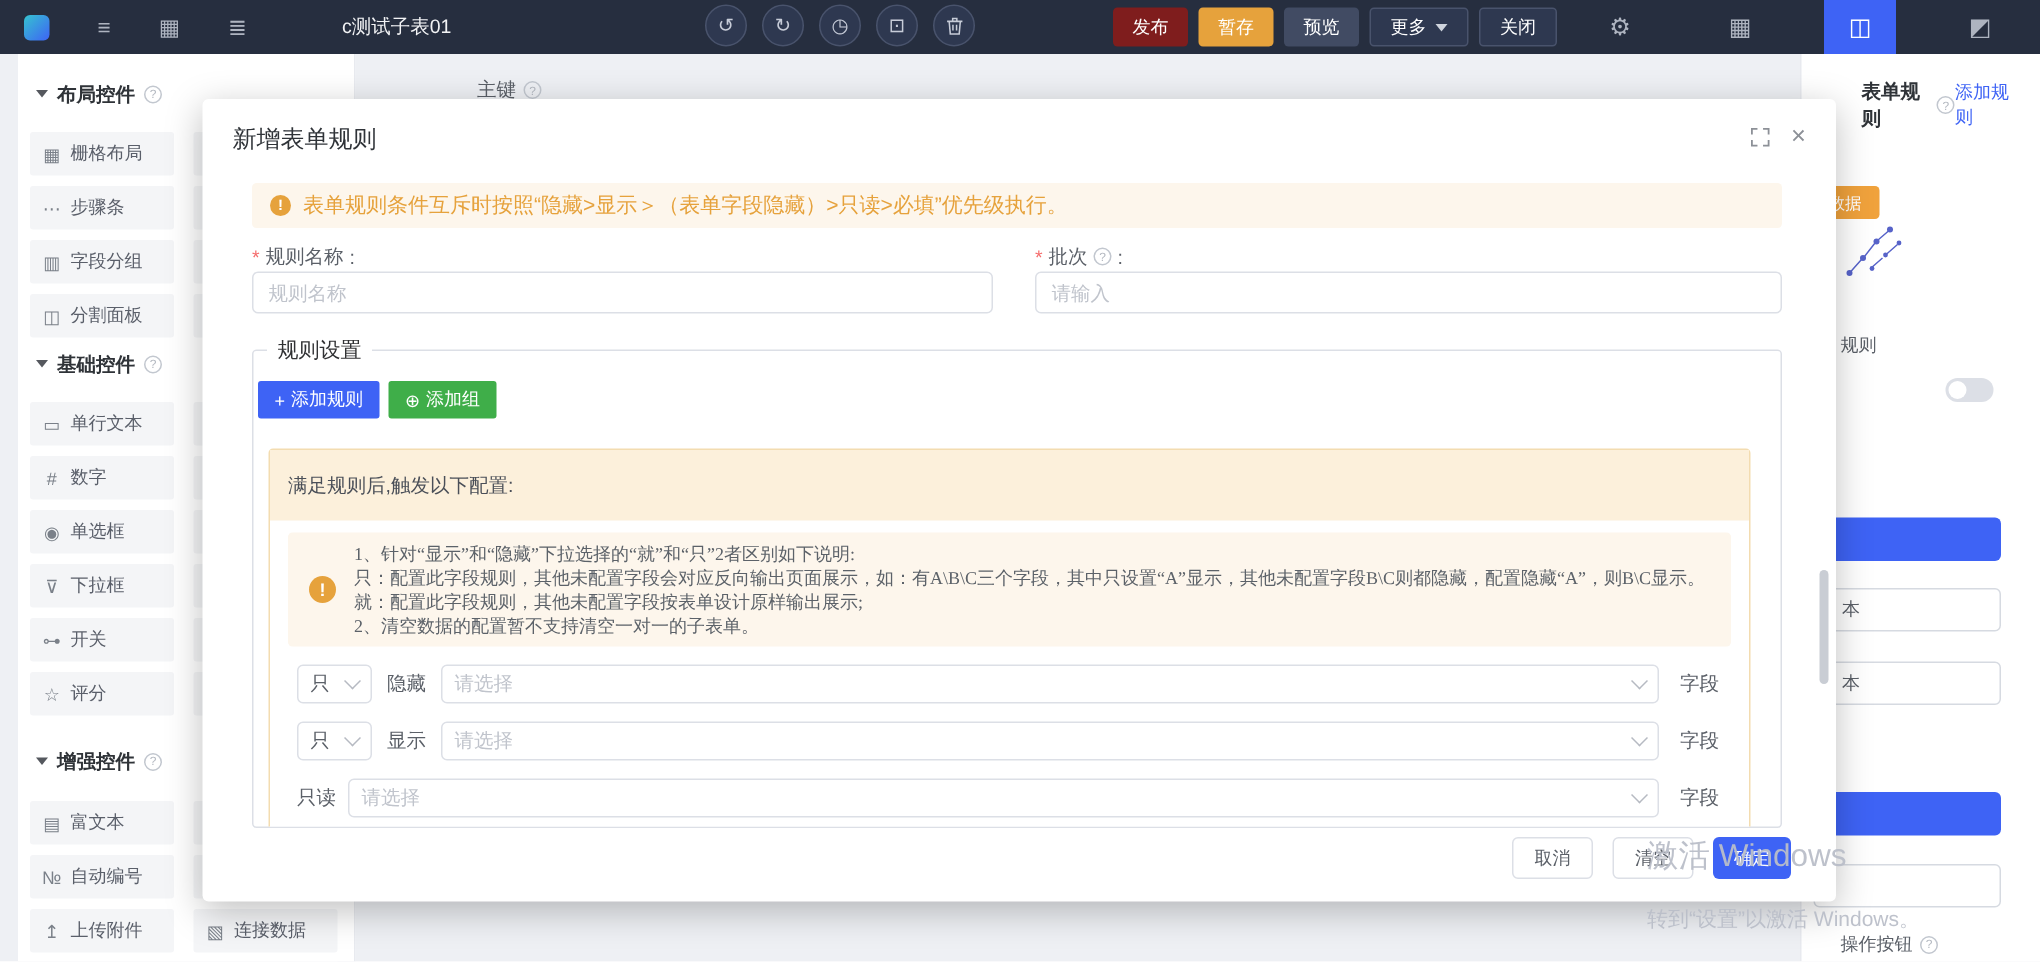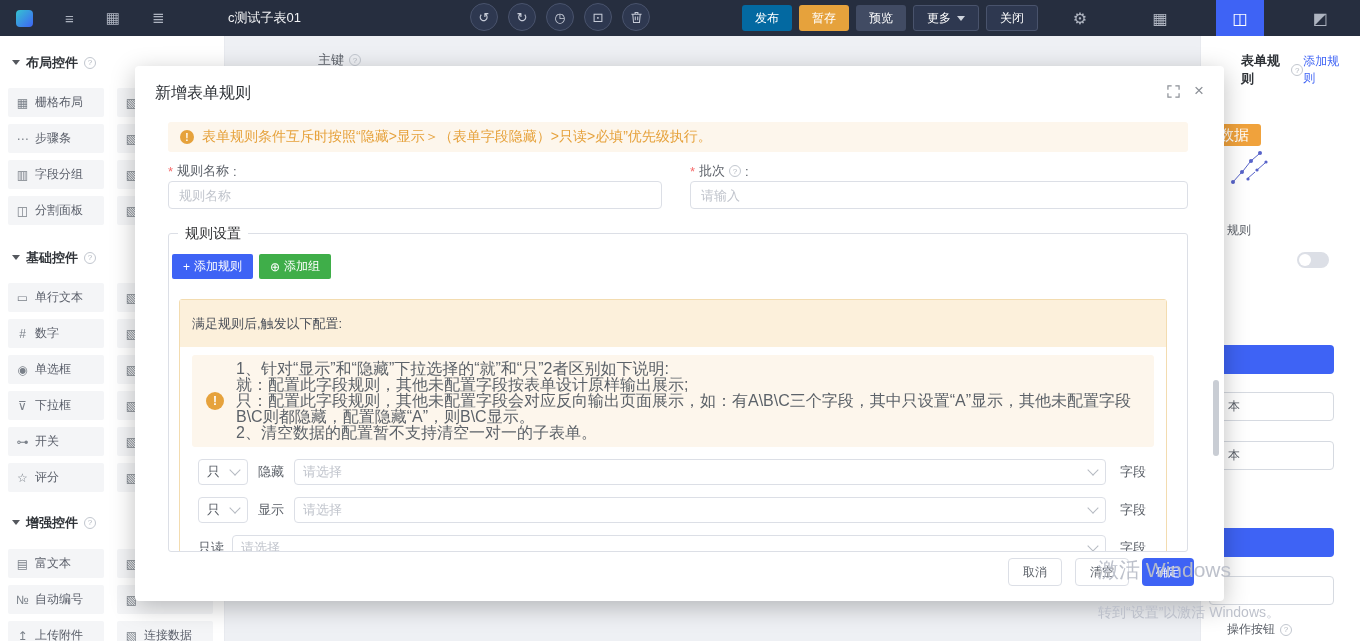--- a/index.html
+++ b/index.html
@@ -8,48 +8,48 @@
   
   .topbar{position:absolute;left:0;top:0;width:1360px;height:36px;background:#262e3f;z-index:5;}
   .tb-left{position:absolute;left:16px;top:0;height:36px;display:flex;align-items:center;gap:32px;color:#aeb4c0;font-size:15px;}
   .logo{width:17px;height:17px;border-radius:4px;background:linear-gradient(135deg,#35c3d0,#3e63f5);}
   .tb-title{position:absolute;left:228px;top:0;line-height:36px;color:#f2f3f5;font-size:13px;}
   .tb-circles{position:absolute;left:470px;top:3px;display:flex;gap:10px;}
   .circle-btn{width:28px;height:28px;border-radius:50%;border:1px solid #49536c;background:#2e3850;color:#c7ccd8;
     display:flex;align-items:center;justify-content:center;font-size:13px;box-sizing:border-box;}
   .tb-actions{position:absolute;left:742px;top:5px;display:flex;gap:7px;}
   .tb-btn{height:26px;padding:0 13px;border-radius:3px;font-size:12px;color:#fff;display:flex;align-items:center;gap:6px;border:none;box-sizing:border-box;}
-  .btn-publish{background:#0369a1;align-items:center;}
+  .btn-publish{background:#7f1d1d;align-items:center;}
   .btn-hold{background:#e6a23c;}
   .btn-preview{background:#414b63;}
   .btn-more,.btn-closewin{background:#2e3850;border:1px solid #49536c;}
   .caret-w{width:0;height:0;border-left:4px solid transparent;border-right:4px solid transparent;border-top:5px solid #cfd4dd;}
   .tb-tools{position:absolute;right:0;top:0;height:36px;display:flex;}
   .tool-cell{width:80px;height:36px;display:flex;align-items:center;justify-content:center;color:#aeb4c0;font-size:16px;}
   .tool-active{width:48px;height:36px;background:#3e63f5;color:#fff;display:flex;align-items:center;justify-content:center;font-size:16px;}
   
-  .sidebar{position:absolute;left:0;top:36px;width:225px;bottom:0;background:#fff;border-right:1px solid #e8eaef;box-sizing:border-box;padding:0 8px;z-index:1;}
+  .sidebar{position:absolute;left:12px;top:36px;width:225px;bottom:0;background:#fff;border-right:1px solid #e8eaef;box-sizing:border-box;padding:0 8px;z-index:1;}
   .side-header{display:flex;align-items:center;gap:6px;font-size:13px;font-weight:bold;color:#2f3338;margin:0 4px 18px 4px;height:15px;}
-  .h1{margin-top:19px;} .h2{margin-top:25px;text-align:right;} .h3{margin-top:23px;margin-bottom:19px;}
+  .h1{margin-top:19px;} .h2{margin-top:10px;text-align:right;} .h3{margin-top:23px;margin-bottom:19px;}
   .tri{width:0;height:0;border-left:4px solid transparent;border-right:4px solid transparent;border-top:5px solid #55585e;}
   .qmark{display:inline-flex;align-items:center;justify-content:center;width:12px;height:12px;border-radius:50%;
     border:1px solid #c2c7cf;color:#b3b8c0;font-size:8px;font-weight:normal;box-sizing:border-box;flex:none;}
   .ctrl-grid{display:grid;grid-template-columns:96px 96px;gap:7px 13px;}
   .ctrl-item{height:29px;background:#f4f5f7;border-radius:2px;display:flex;align-items:center;gap:6px;padding:0 8px;
     box-sizing:border-box;font-size:12px;color:#5a5f6a;white-space:nowrap;overflow:hidden;}
   .ctrl-icon{font-size:12px;color:#7a8089;width:13px;text-align:center;flex:none;}
   
   .canvas{position:absolute;left:225px;top:36px;right:160px;bottom:0;background:#eef0f4;}
   .canvas-field{position:absolute;left:93px;top:15px;display:flex;align-items:center;gap:5px;font-size:13px;color:#5b6068;}
   
   .rpanel{position:absolute;top:36px;right:0;width:160px;bottom:0;background:#fff;border-left:1px solid #e8eaef;box-sizing:border-box;z-index:2;}
   .rp-header{display:flex;justify-content:space-between;align-items:center;padding:16px 14px 0 40px;}
   .rp-title{display:flex;align-items:center;gap:6px;font-size:13px;font-weight:bold;color:#2f3338;justify-content:center;}
   .rp-link{font-size:12px;color:#3e63f5;font-weight:normal;}
-  .rp-tag{position:absolute;left:6px;top:88px;height:22px;padding:0 12px;background:#f0a23c;color:#fff;font-size:15px;
+  .rp-tag{position:absolute;left:6px;top:88px;height:22px;padding:0 12px;background:#f0a23c;color:#fff;font-size:11px;
     border-radius:3px;display:flex;align-items:center;}
   .rp-scatter{position:absolute;left:26px;top:110px;}
   .rp-text{position:absolute;left:26px;top:186px;font-size:12px;color:#5b6068;}
   .rp-toggle{position:absolute;left:96px;top:216px;width:32px;height:16px;border-radius:8px;background:#dcdfe6;}
   .rp-toggle .knob{position:absolute;left:2px;top:2px;width:12px;height:12px;border-radius:50%;background:#fff;}
   .rp-btn{position:absolute;left:8px;right:26px;height:29px;border-radius:4px;box-sizing:border-box;display:flex;align-items:center;font-size:12px;}
   .rp-btn.blue{background:#3e63f5;border:none;}
   .rp-btn.plain{background:#fff;border:1px solid #d6dae1;color:#5b6068;padding-left:18px;}
   .rp-footer-label{position:absolute;left:26px;top:585px;display:flex;align-items:center;gap:5px;font-size:12px;color:#5b6068;}
   
@@ -73,21 +73,21 @@
   .m-legend{position:absolute;left:43px;top:159px;background:#fff;padding:0 7px;font-size:14px;color:#303133;z-index:22;}
   .fs-inner{position:relative;width:100%;height:100%;}
   .btn-green,.btn-blue{position:absolute;top:20px;height:25px;display:flex;align-items:center;gap:4px;color:#fff;
     font-size:12px;padding:0 11px;border-radius:2px;border:none;}
   .btn-blue{left:3px;background:#3e63f5;}
   .btn-green{left:90px;background:#3fae49;}
   .inner-box{position:absolute;left:10px;right:20px;top:65px;height:520px;border:1px solid #f3dcb0;border-radius:3px;background:#fff;}
   .ib-header{height:47px;background:#fcf0db;display:flex;align-items:center;padding:0 12px;font-size:13px;color:#4a4f58;}
   .ib-note{margin:8px 12px 0 12px;background:#fdf6ec;border-radius:3px;display:flex;align-items:center;gap:12px;padding:6px 14px;}
   .ib-note .warn-ic{width:18px;height:18px;font-size:12px;}
-  .note-lines div{font-size:16px;color:#5c6269;line-height:16px;}
+  .note-lines div{font-size:12px;color:#5c6269;line-height:16px;font-family:Liberation Serif, serif;}
   .cfg{display:flex;padding:6px 18px 0 18px;}
   .cfg-tabs{width:92px;flex:none;}
   .cfg-tab{height:38px;display:flex;align-items:center;font-size:13px;color:#5b6068;padding-left:8px;box-sizing:border-box;}
   .cfg-tab.active{color:#3e63f5;border-left:2px solid #3e63f5;padding-left:6px;}
   .cfg-rows{flex:1;}
   .cfg-row{height:38px;display:flex;align-items:center;}
   .sel{border:1px solid #dcdfe6;border-radius:4px;height:26px;display:flex;align-items:center;justify-content:space-between;
     padding:0 8px;box-sizing:border-box;font-size:13px;background:#fff;}
   .sel-sm{width:50px;color:#5b6068;flex:none;}
   .sel-lg{flex:1;color:#c0c4cc;}
@@ -382,22 +382,22 @@
         </button>
 
         <div class="inner-box">
           <div class="ib-header">
             <span>满足规则后,触发以下配置:</span>
           </div>
           <div class="ib-note">
             <span class="warn-ic">!</span>
             <div class="note-lines">
               <div>1、针对“显示”和“隐藏”下拉选择的“就”和“只”2者区别如下说明:</div>
+              <div>只：配置此字段规则，其他未配置字段会对应反向输出页面展示，如：有A\B\C三个字段，其中只设置“A”显示，其他未配置字段B\C则都隐藏，配置隐藏“A”，则B\C显示。</div>
               <div>就：配置此字段规则，其他未配置字段按表单设计原样输出展示;</div>
-              <div>只：配置此字段规则，其他未配置字段会对应反向输出页面展示，如：有A\B\C三个字段，其中只设置“A”显示，其他未配置字段B\C则都隐藏，配置隐藏“A”，则B\C显示。</div>
               <div>2、清空数据的配置暂不支持清空一对一的子表单。</div>
             </div>
           </div>
           <div class="cfg">
             <div class="cfg-rows">
               <div class="cfg-row">
                 <div class="sel sel-sm">
                     <span>只</span>
                     <span class="caret"></span>
                   </div>

